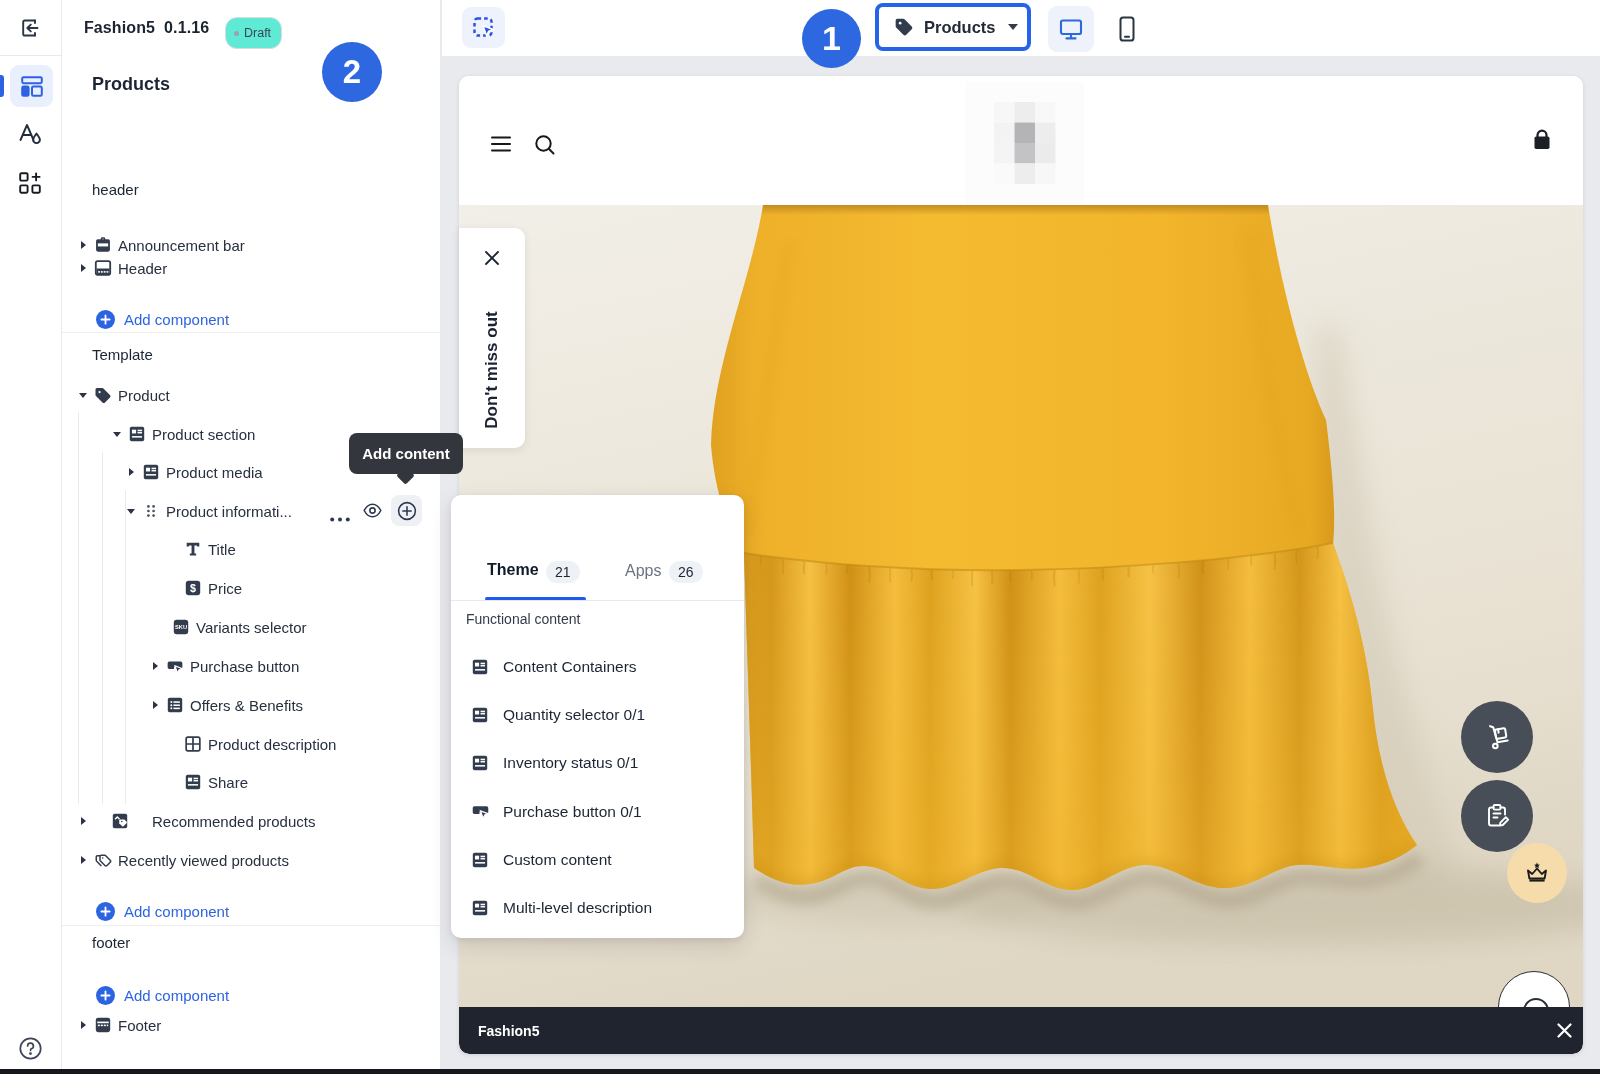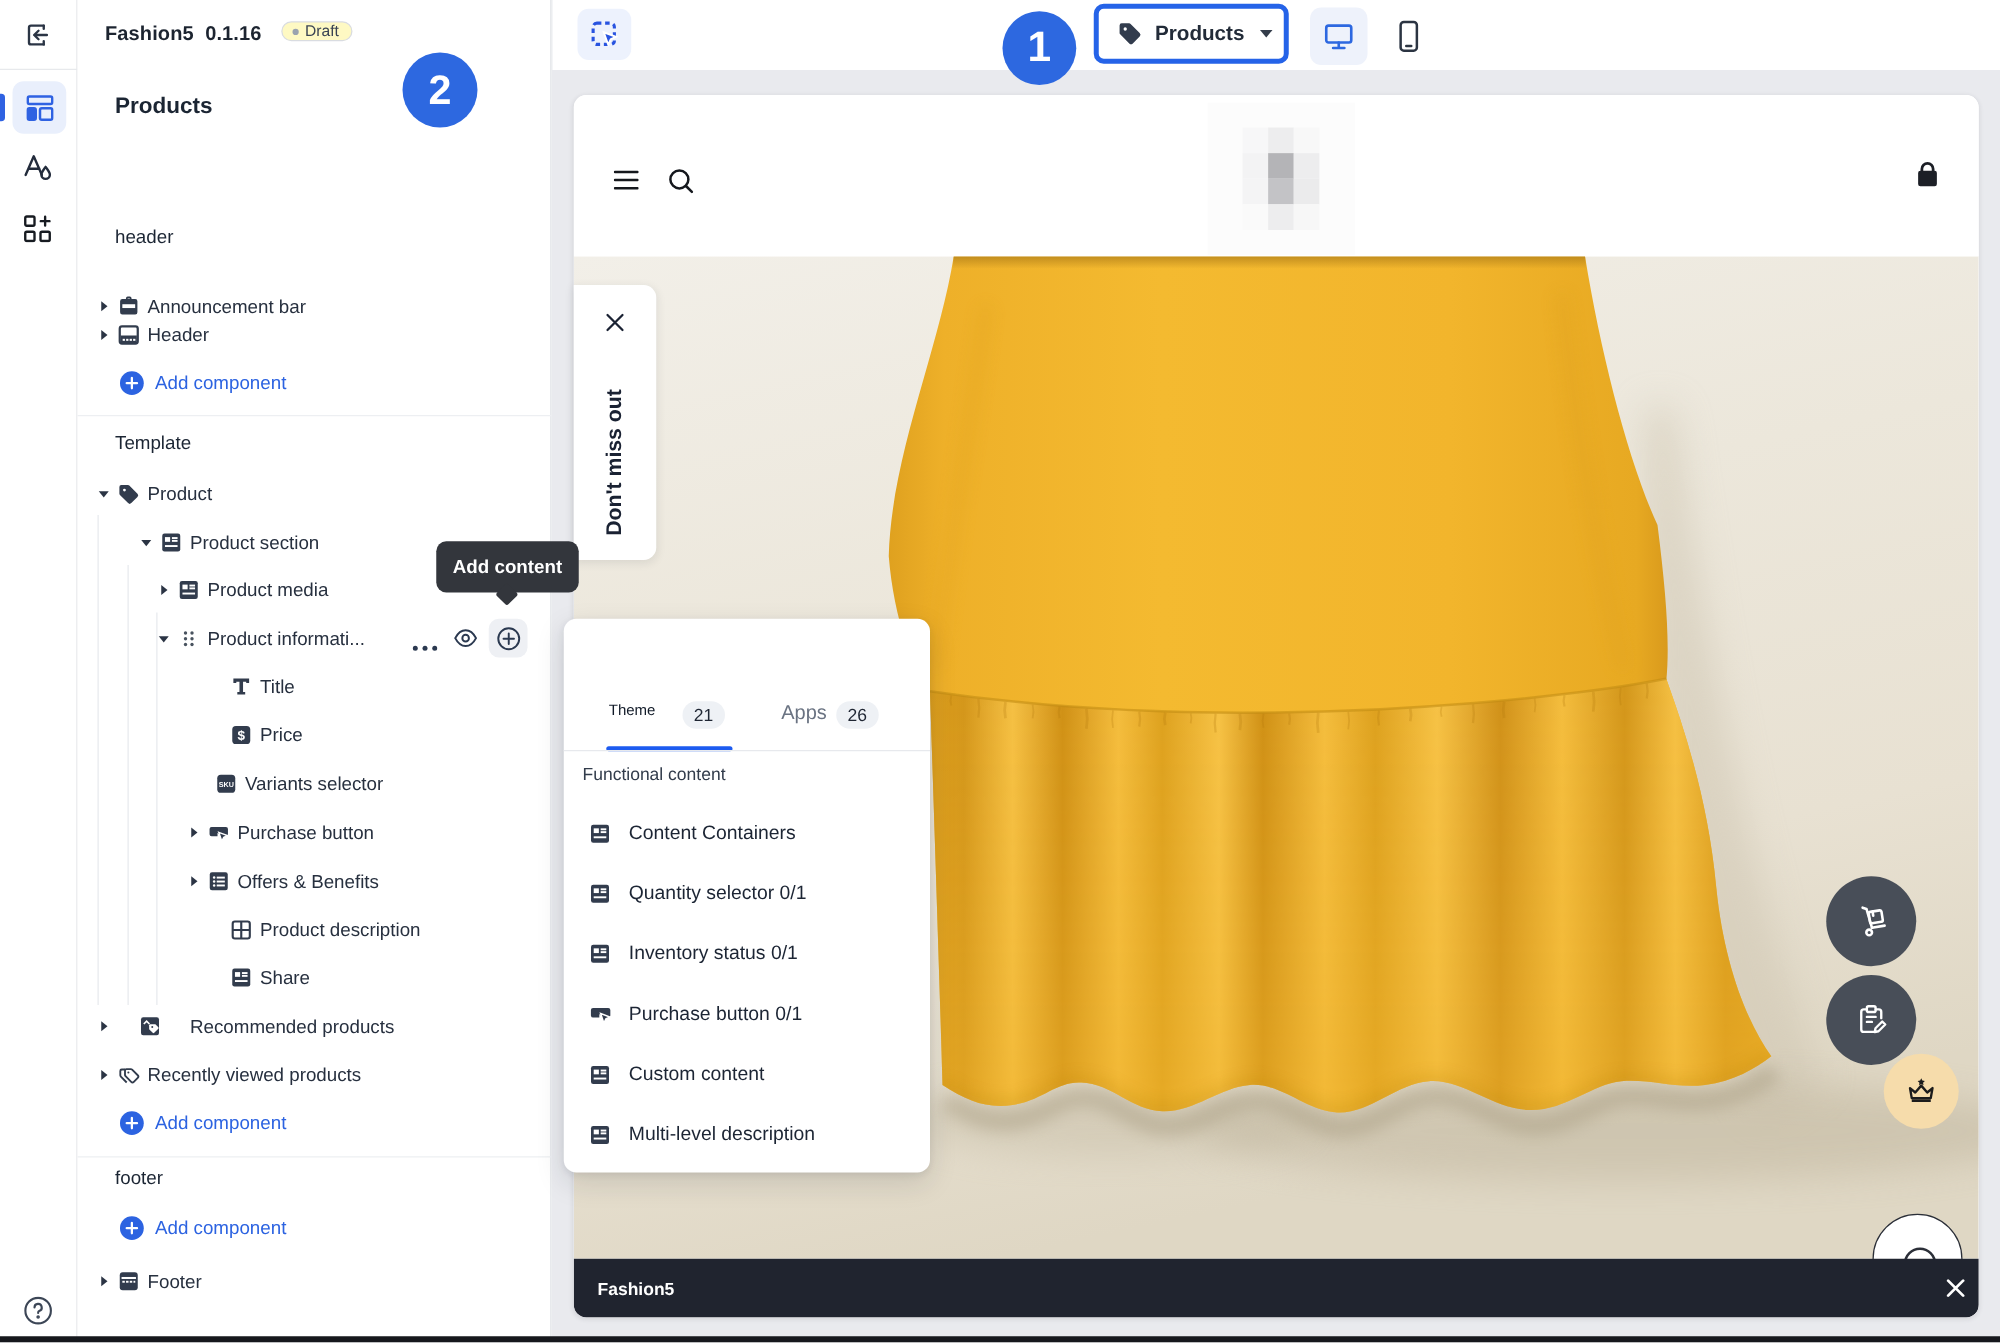--- a/index.html
+++ b/index.html
@@ -9,36 +9,36 @@
 
   
   .rail { position:absolute; left:0; top:0; width:62px; height:1074px; background:#fff; border-right:1px solid #e7e9ec; }
   .rail-div { position:absolute; left:0; top:55px; width:62px; height:1px; background:#e7e9ec; }
   .rail-tile { position:absolute; left:10px; top:65px; width:43px; height:42px; background:#e9effc; border-radius:9px; }
   .rail-ind { position:absolute; left:0; top:75px; width:4px; height:22px; background:#2f62e2; border-radius:0 3px 3px 0; }
 
   
   .sidebar { position:absolute; left:62px; top:0; width:379px; height:1074px; background:#fff; border-right:1px solid #e7e9ec; }
   .sb-title { position:absolute; left:22px; top:19px; font-size:16px; font-weight:700; color:#1c2430; letter-spacing:.1px; }
-  .draft { position:absolute; left:163px; top:17px; height:16px; padding:0 10px 0 8px; border:1px solid #d9dce1; border-radius:12px; font-size:12.5px; color:#3a4454; display:flex; align-items:center; gap:5px; background:#fef9c3; }
+  .draft { position:absolute; left:163px; top:17px; height:32px; padding:0 10px 0 8px; border:1px solid #d9dce1; border-radius:12px; font-size:12.5px; color:#3a4454; display:flex; align-items:center; gap:5px; background:#5eead4; }
   .draft i { width:5px; height:5px; background:#9aa3af; border-radius:50%; display:inline-block; }
   .heading { position:absolute; left:30px; font-size:18px; font-weight:700; color:#1b2533; }
   .sect { position:absolute; left:30px; font-size:15px; font-weight:500; color:#1b2533; }
   .dd { position:absolute; left:17px; top:113px; width:358px; height:56px; background:#fff; border:3px solid #2057e0; border-radius:6px; display:flex; align-items:center; padding-left:19px; }
   .dd .txt { font-size:15px; color:#202a38; margin-left:9px; font-weight:400; }
   .caret-dn { width:0; height:0; border-left:5.5px solid transparent; border-right:5.5px solid transparent; border-top:6.5px solid #333c4a; }
   .dd .caret-dn { position:absolute; right:30px; }
 
   .row { position:absolute; height:24px; display:flex; align-items:center; font-size:15px; color:#27303f; }
   .row .lbl { margin-left:0; }
   .tw { width:14px; display:flex; justify-content:center; align-items:center; flex:none; }
   .car-r { width:0; height:0; border-top:4.5px solid transparent; border-bottom:4.5px solid transparent; border-left:5.5px solid #2b3444; }
   .car-d { width:0; height:0; border-left:4.5px solid transparent; border-right:4.5px solid transparent; border-top:5.5px solid #2b3444; }
   .ic { flex:none; display:flex; align-items:center; justify-content:center; }
-  .addc { position:absolute; display:flex; align-items:center; font-size:15px; font-weight:500; color:#2c63e1; }
+  .addc { position:absolute; display:flex; align-items:center; font-size:15px; font-weight:500; color:#2c63e1;margin-top:13px; }
   .addc .plus { width:19px; height:19px; border-radius:50%; background:#2c63e1; color:#fff; display:flex; align-items:center; justify-content:center; margin-right:9px; }
   .sb-divider { position:absolute; left:0; width:379px; height:1px; background:#edeff2; }
   .guide { position:absolute; width:1px; background:#e8eaee; }
 
   .badge { position:absolute; border-radius:50%; background:#2d68e0; color:#fff; display:flex; align-items:center; justify-content:center; font-weight:700; z-index:40; }
   .b1 { left:802px; top:9px; width:59px; height:59px; font-size:34px; }
   .b2 { left:322px; top:42px; width:60px; height:60px; font-size:33px; }
 
   
   .topbar { position:absolute; left:442px; top:0; width:1158px; height:56px; background:#fff; }
@@ -64,21 +64,21 @@
 
   
   .tooltip { position:absolute; left:349px; top:433px; width:114px; height:41px; background:#33363c; border-radius:8px; color:#fff; font-size:15px; font-weight:700; display:flex; align-items:center; justify-content:center; z-index:60; }
   .tooltip .tail { position:absolute; left:50px; top:36px; width:13px; height:13px; background:#33363c; transform:rotate(45deg); border-radius:2px; }
 
   
   .popup { position:absolute; left:451px; top:495px; width:293px; height:443px; background:#fff; border-radius:10px; box-shadow:0 8px 22px rgba(25,32,45,.13), 0 2px 6px rgba(25,32,45,.08); z-index:50; }
   .search { position:absolute; left:14px; top:13px; width:263px; height:39px; border:1.5px solid #d8dde3; border-radius:8px; display:flex; align-items:center; padding-left:13px; }
   .search .ph { color:#9aa3b0; font-size:15.5px; margin-left:8px; }
   .tab-row { position:absolute; left:0; top:60px; width:293px; height:45px; }
-  .tab-row .theme { position:absolute; left:36px; top:6px; font-size:12px; font-weight:400; color:#111a28; }
+  .tab-row .theme { position:absolute; left:36px; top:6px; font-size:16px; font-weight:700; color:#111a28; }
   .pill { position:absolute; height:22px; padding:0 9px; background:#eef1f5; border-radius:11px; font-size:14px; color:#1f2633; display:flex; align-items:center; }
   .tab-row .apps { position:absolute; left:174px; top:7px; font-size:16px; color:#6a7382; }
   .tabline { position:absolute; left:34px; top:102px; width:101px; height:3.5px; background:#1d5bf0; border-radius:2px; }
   .popdiv { position:absolute; left:0; top:105px; width:293px; height:1px; background:#e7e9ed; }
   .fc { position:absolute; left:15px; top:116px; font-size:14px; color:#323c4b; font-weight:500; }
   .pitem { position:absolute; left:19px; display:flex; align-items:center; font-size:15.5px; color:#1c2534; }
   .pitem .ic { margin-right:13px; }
 </style>
 </head>
 <body>

